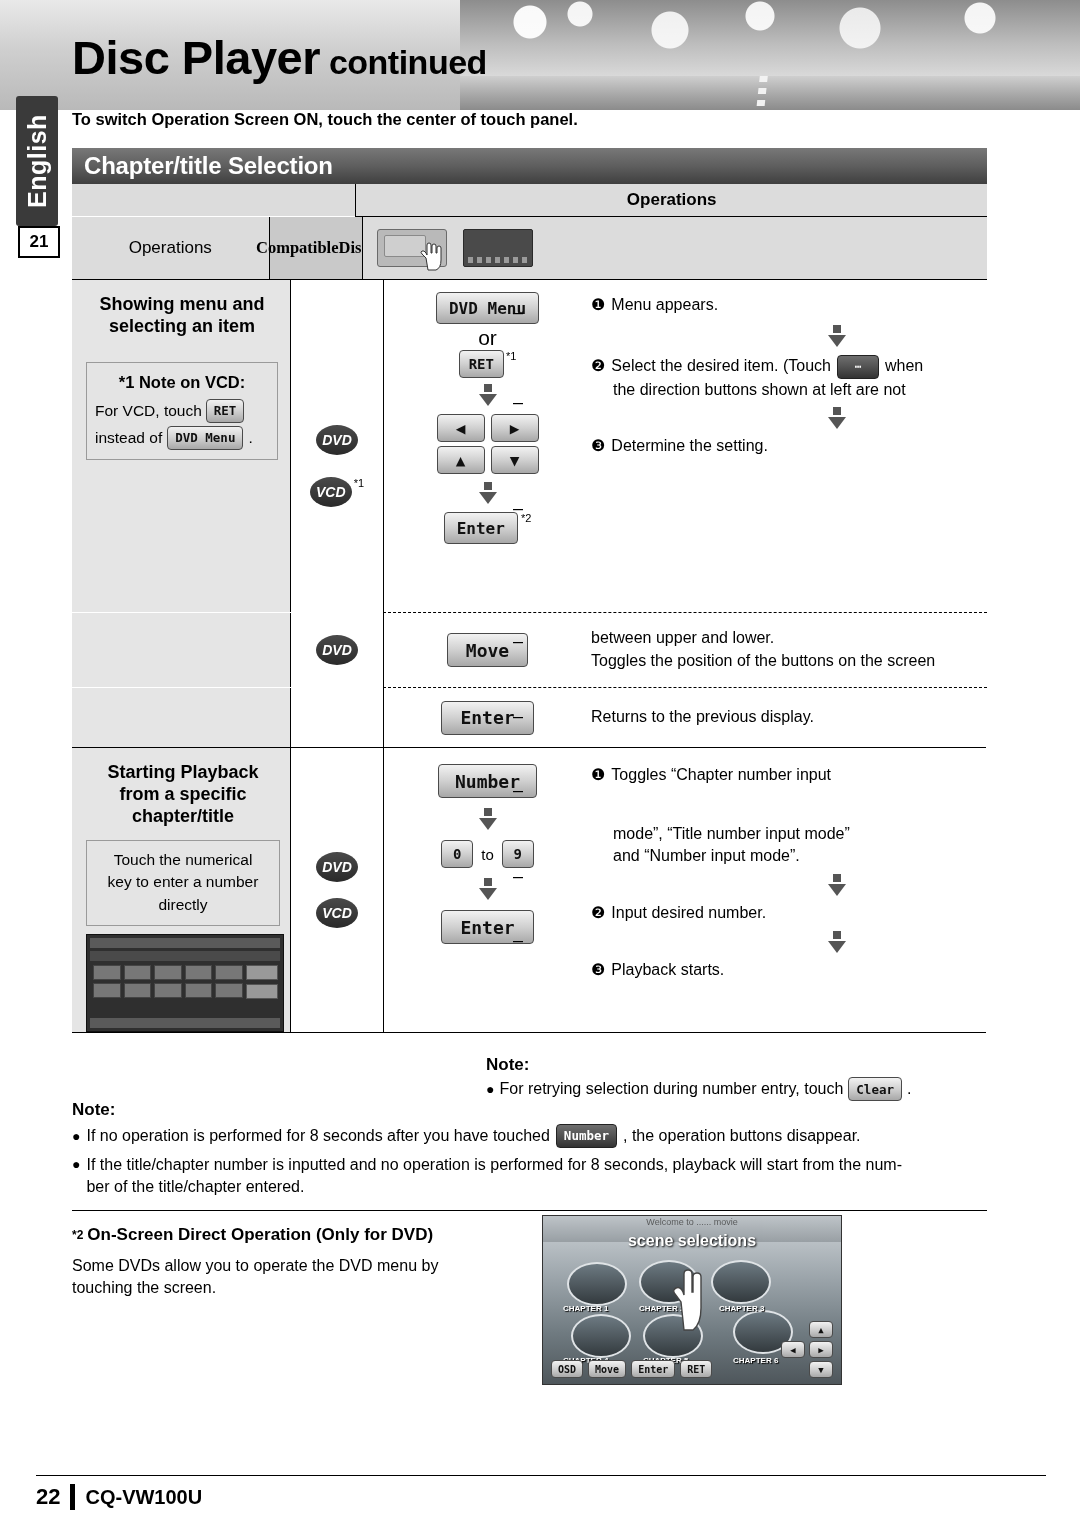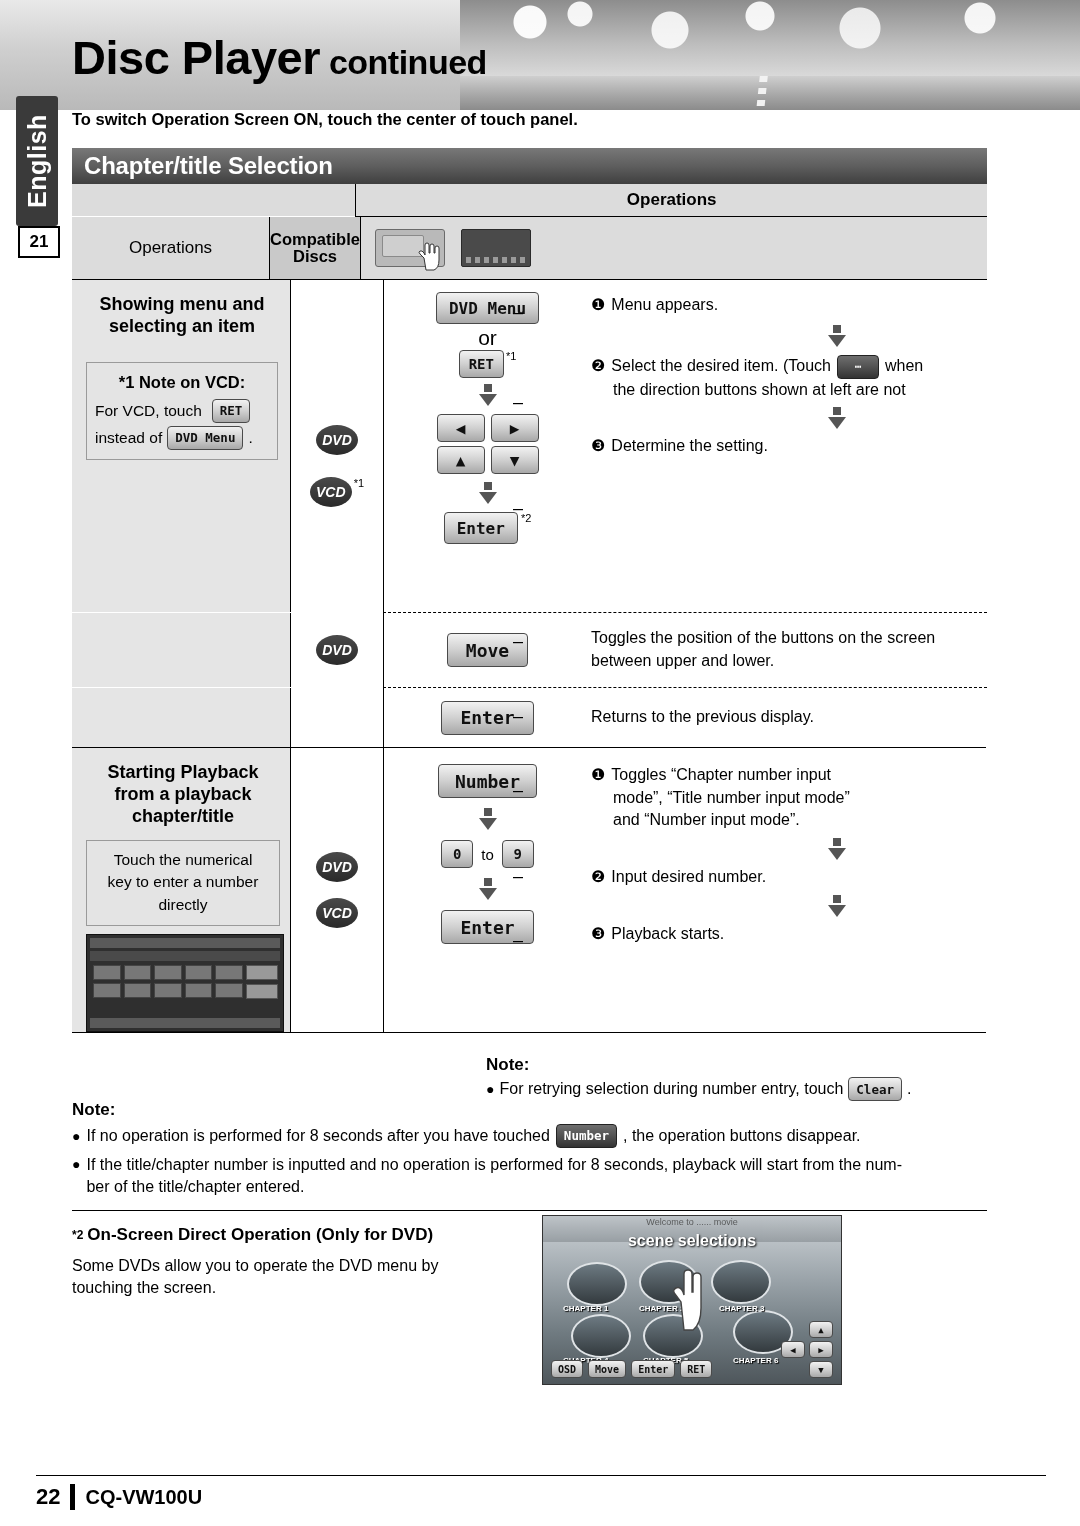--- a/index.html
+++ b/index.html
@@ -100,22 +100,22 @@
     display:flex; align-items:center; justify-content:center;
     font-weight:bold; font-size:17px;
   }
   .hdr-left-cell {
     height:78px; background:#dcdcdc;
     display:flex; align-items:center; justify-content:center;
     font-size:17px;
   }
   .hdr-disc-cell {
     height:78px; background:#c9c9c9; border-left:1px solid #000;
-    display:flex; flex-direction:column; align-items:center; justify-content:center;
-    font-weight:bold; font-size:16.5px; line-height:1.05; text-align:left;
+    display:flex; align-items:center; justify-content:center;
+    font-weight:bold; font-size:16.5px; line-height:1.05; text-align:left;font-family:Liberation Serif, serif;
   }
   .hdr-icons-cell {
     height:46px; background:#dcdcdc; border-left:1px solid #000;
     display:flex; align-items:center; gap:16px; padding-left:14px;
   }
 
   .touch-icon {
     width:68px; height:36px; background:#b9b9b9; border:1px solid #6a6a6a; border-radius:3px;
     position:relative;
   }
@@ -285,21 +285,21 @@
 
     <div class="row">
 
       <div class="cel c-ops gray-col" style="height:332px;padding:14px 12px 0 14px;">
         <div class="bold-head">
           <div>Showing menu and</div>
           <div>selecting an item</div>
         </div>
         <div class="note-box" style="margin-top:24px;">
           <div style="font-weight:bold;font-size:16.5px;margin-bottom:4px;">*1 Note on VCD:</div>
-          <div style="display:flex;align-items:center;gap:10px;flex-wrap:wrap;">
+          <div style="display:flex;align-items:center;gap:4px;flex-wrap:wrap;">
             <span>For VCD, touch</span>
             <span class="chip chip-sm">RET</span>
           </div>
           <div style="display:flex;align-items:center;gap:5px;flex-wrap:wrap;margin-top:3px;">
             <span>instead of</span>
             <span class="chip chip-sm">DVD Menu</span>
             <span>.</span>
           </div>
         </div>
       </div>
@@ -382,22 +382,22 @@
     <div class="row">
       <div class="cel c-ops gray-col" style="height:74px;"></div>
       <div class="cel c-disc" style="height:74px;border-left:1px solid #000;display:flex;align-items:center;justify-content:center;">
         <div class="disc-badge">DVD</div>
       </div>
       <div class="cel" style="width:208px;height:74px;border-left:1px solid #000;display:flex;align-items:center;justify-content:center;">
         <span class="chip chip-lg" style="font-size:18px;padding:0 18px;height:32px;">Move</span>
       </div>
       <div class="cel" style="width:395px;height:74px;position:relative;display:flex;flex-direction:column;justify-content:center;">
         <div style="position:absolute;left:-78px;top:18px;" class="dash">–</div>
+        <div class="desc">between upper and lower.</div>
         <div class="desc">Toggles the position of the buttons on the screen</div>
-        <div class="desc">between upper and lower.</div>
       </div>
     </div>
 
     <div style="position:relative;height:1px;">
       <div style="position:absolute;left:311px;right:0;border-top:1px dashed #000;"></div>
     </div>
 
     <div class="row">
       <div class="cel c-ops gray-col" style="height:60px;border-bottom:1px solid #000;"></div>
       <div class="cel c-disc" style="height:60px;border-left:1px solid #000;border-bottom:1px solid #000;"></div>
@@ -407,21 +407,21 @@
       <div class="cel" style="width:395px;height:60px;border-bottom:1px solid #000;position:relative;display:flex;align-items:center;">
         <div style="position:absolute;left:-78px;top:18px;" class="dash">–</div>
         <div class="desc">Returns to the previous display.</div>
       </div>
     </div>
 
     <div class="row">
       <div class="cel c-ops gray-col" style="height:285px;padding:14px 10px 0 14px;border-bottom:1px solid #000;">
         <div class="bold-head">
           <div>Starting Playback</div>
-          <div>from a playback</div>
+          <div>from a specific</div>
           <div>chapter/title</div>
         </div>
         <div class="note-box" style="margin-top:12px;">
           <div>Touch the numerical</div>
           <div>key to enter a number</div>
           <div>directly</div>
         </div>
         <div class="photo-lcd" style="margin-top:8px;">
           <div class="bar" style="top:3px;"></div>
           <div class="bar" style="top:16px;background:#4a4a4a;"></div>
@@ -468,21 +468,21 @@
         <span class="chip chip-lg" style="font-size:18px;padding:0 18px;height:32px;margin-top:10px;">Enter</span>
       </div>
 
       <div class="cel" style="width:395px;height:285px;border-bottom:1px solid #000;position:relative;padding-top:16px;">
         <div style="position:absolute;left:-78px;top:32px;" class="dash">–</div>
         <div class="desc">
           <div style="display:flex;gap:6px;">
             <span>❶</span>
             <span>Toggles “Chapter number input</span>
           </div>
-          <div style="padding-left:22px;">mode”, “Title number input mode”</div>
+          <div style="padding-left:22px;margin-top:36px;">mode”, “Title number input mode”</div>
           <div style="padding-left:22px;">and “Number input mode”.</div>
         </div>
         <div class="arrow" style="margin:6px 0 6px 96px;">
             <div class="arrow-stem"></div>
             <div class="arrow-down"></div>
           </div>
         <div style="position:absolute;left:-78px;top:118px;" class="dash">–</div>
         <div class="desc" style="display:flex;gap:6px;">
           <span>❷</span>
           <span>Input desired number.</span>

